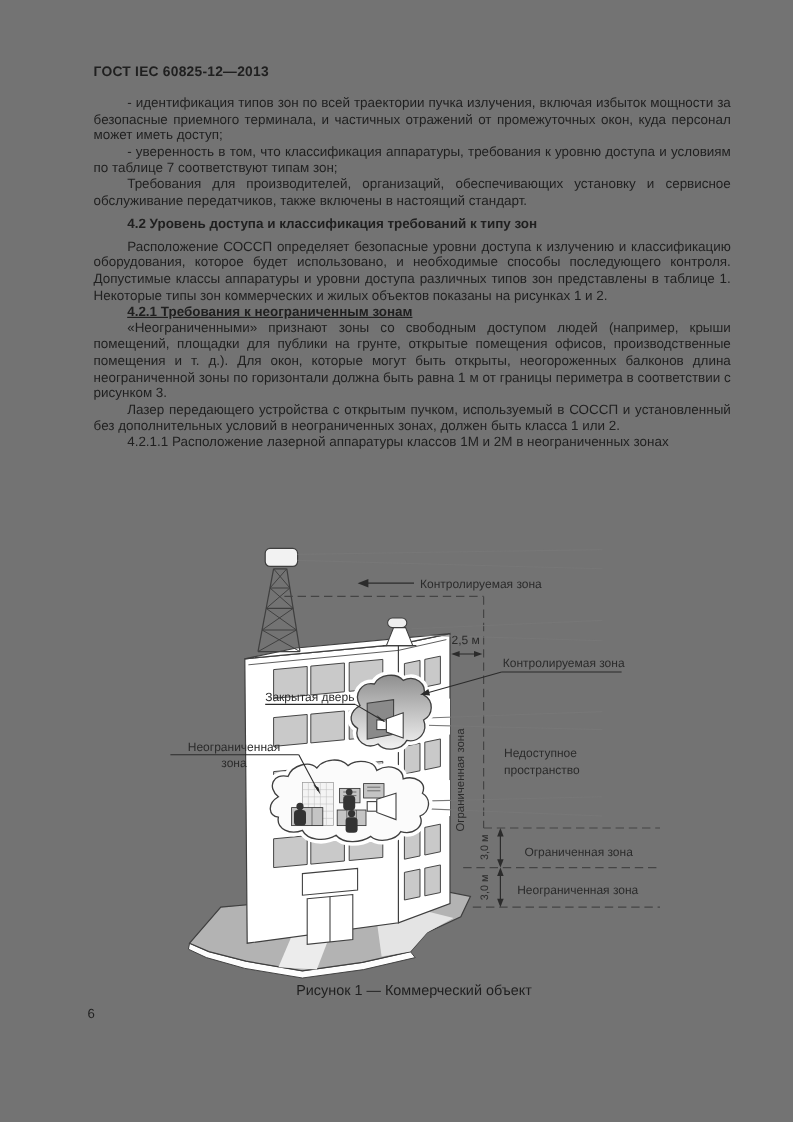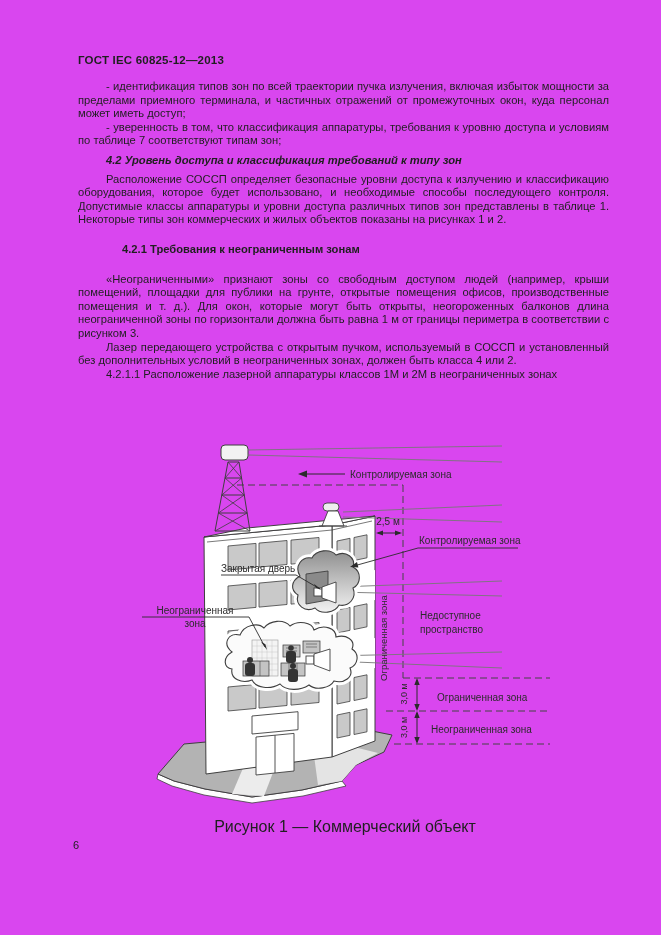--- a/index.html
+++ b/index.html
@@ -1,44 +1,45 @@
 <!DOCTYPE html>
 <html><head>
 <meta charset="utf-8">
 <style>
   html,body{margin:0;padding:0;background:#ffffff;}
   .page{
-    position:relative;width:661px;height:935px;background:#d946ef;
+    position:relative;width:661px;height:935px;background:#737373;
     font-family:"Liberation Sans","DejaVu Sans",sans-serif;color:#1f1f1f;overflow:hidden;
   }
   .running-header{position:absolute;left:78px;top:54px;font-size:11.5px;font-weight:bold;letter-spacing:.2px;}
   .text-block{position:absolute;left:78px;top:80px;width:531px;}
   .text-block p{margin:0;font-size:11.2px;line-height:13.6px;text-align:justify;text-indent:28px;}
-  .text-block p.heading1{font-weight:bold;text-align:left;margin:6px 0 5px 0;font-style:italic;}
-  .text-block p.heading2{font-weight:bold;text-align:left;margin:16px;}
-  .figure-wrap{position:absolute;left:135px;top:436px;width:490px;height:392px;text-align:center;}
-  .figure-caption{position:absolute;left:80px;top:818px;width:530px;text-align:center;font-size:16px;}
+  .text-block p.heading1{font-weight:bold;text-align:left;margin:6px 0 5px 0;}
+  .text-block p.heading2{font-weight:bold;text-align:left;margin:0;text-decoration:underline;}
+  .figure-wrap{position:absolute;left:135px;top:448px;width:490px;height:392px;text-align:center;}
+  .figure-caption{position:absolute;left:80px;top:818px;width:530px;text-align:center;font-size:12px;}
   .page-number{position:absolute;left:73px;top:839px;font-size:11px;}
   svg text{font-family:"Liberation Sans","DejaVu Sans",sans-serif;fill:#2b2b2b;}
 </style>
 </head>
 <body>
 
 <div class="page">
 
   <div class="running-header">ГОСТ IEC 60825-12—2013</div>
 
   <div class="text-block">
-      <p class="body">- идентификация типов зон по всей траектории пучка излучения, включая избыток мощности за пределами приемного терминала, и частичных отражений от промежуточных окон, куда персонал может иметь доступ;</p>
+      <p class="body">- идентификация типов зон по всей траектории пучка излучения, включая избыток мощности за безопасные приемного терминала, и частичных отражений от промежуточных окон, куда персонал может иметь доступ;</p>
       <p class="body">- уверенность в том, что классификация аппаратуры, требования к уровню доступа и условиям по таблице 7 соответствуют типам зон;</p>
+      <p class="body">Требования для производителей, организаций, обеспечивающих установку и сервисное обслуживание передатчиков, также включены в настоящий стандарт.</p>
       <p class="heading1">4.2 Уровень доступа и классификация требований к типу зон</p>
       <p class="body">Расположение СОССП определяет безопасные уровни доступа к излучению и классификацию оборудования, которое будет использовано, и необходимые способы последующего контроля. Допустимые классы аппаратуры и уровни доступа различных типов зон представлены в таблице 1. Некоторые типы зон коммерческих и жилых объектов показаны на рисунках 1 и 2.</p>
       <p class="heading2">4.2.1 Требования к неограниченным зонам</p>
       <p class="body">«Неограниченными» признают зоны со свободным доступом людей (например, крыши помещений, площадки для публики на грунте, открытые помещения офисов, производственные помещения и т. д.). Для окон, которые могут быть открыты, неогороженных балконов длина неограниченной зоны по горизонтали должна быть равна 1 м от границы периметра в соответствии с рисунком 3.</p>
-      <p class="body">Лазер передающего устройства с открытым пучком, используемый в СОССП и установленный без дополнительных условий в неограниченных зонах, должен быть класса 4 или 2.</p>
+      <p class="body">Лазер передающего устройства с открытым пучком, используемый в СОССП и установленный без дополнительных условий в неограниченных зонах, должен быть класса 1 или 2.</p>
       <p class="body">4.2.1.1 Расположение лазерной аппаратуры классов 1М и 2М в неограниченных зонах</p>
     </div>
 
   <div class="figure-wrap">
     <svg width="490" height="392" viewBox="135 448 625 392" preserveAspectRatio="xMinYMin slice">
       <defs>
         <linearGradient id="roomGrad" x1="0" y1="0" x2="0" y2="1">
           <stop offset="0" stop-color="#8f8f8f"></stop>
           <stop offset="0.55" stop-color="#c7c7c7"></stop>
           <stop offset="1" stop-color="#f2f2f2"></stop>

